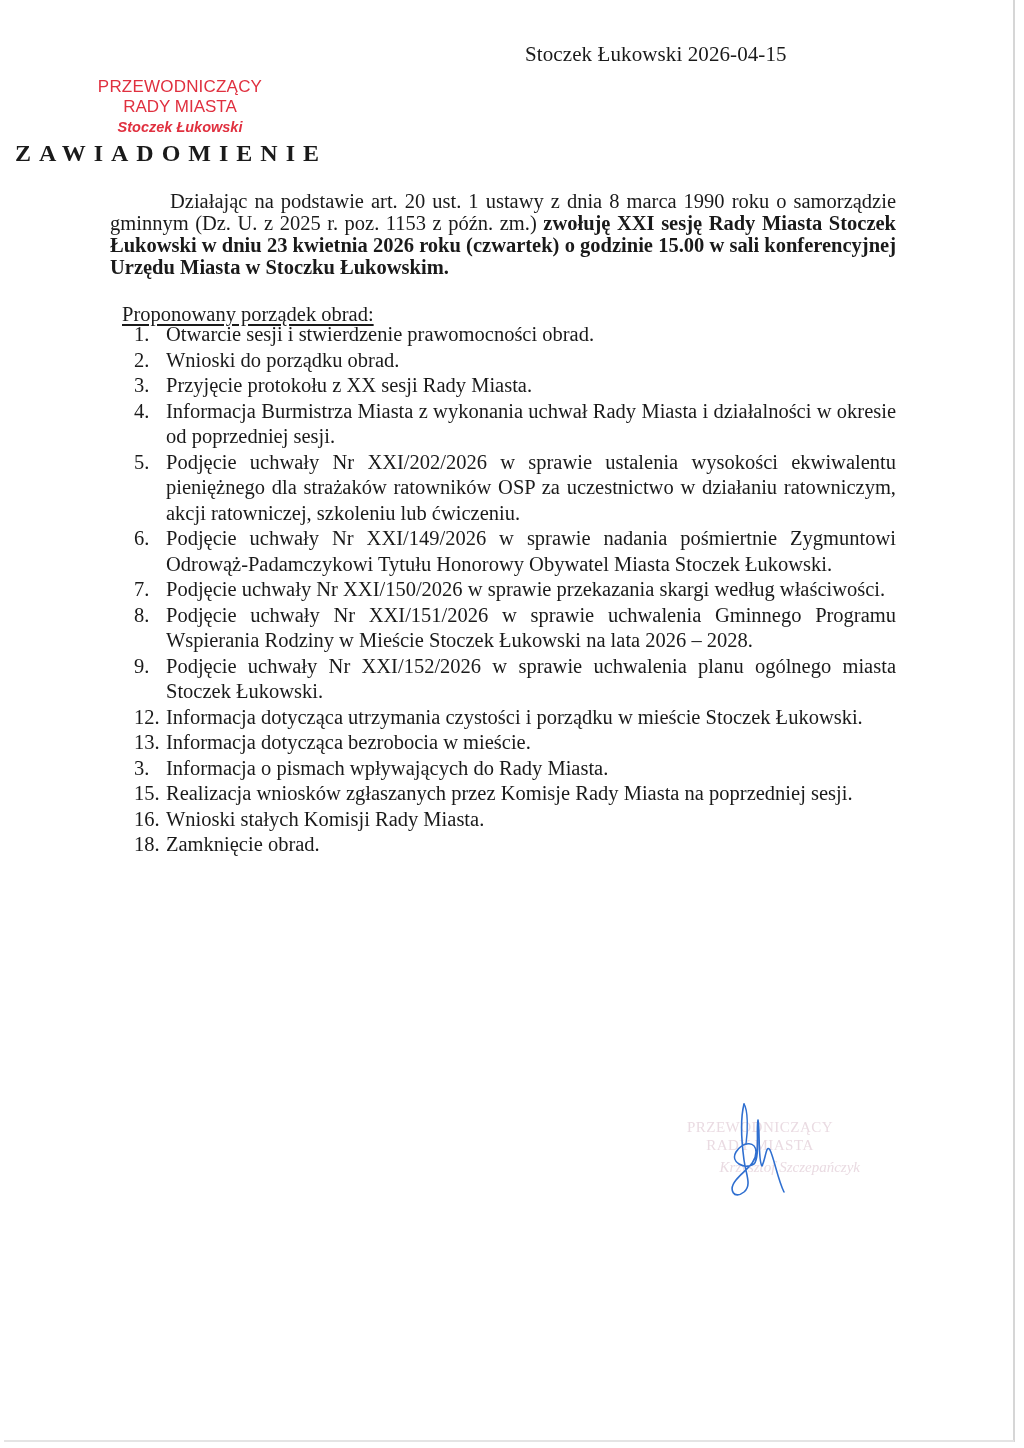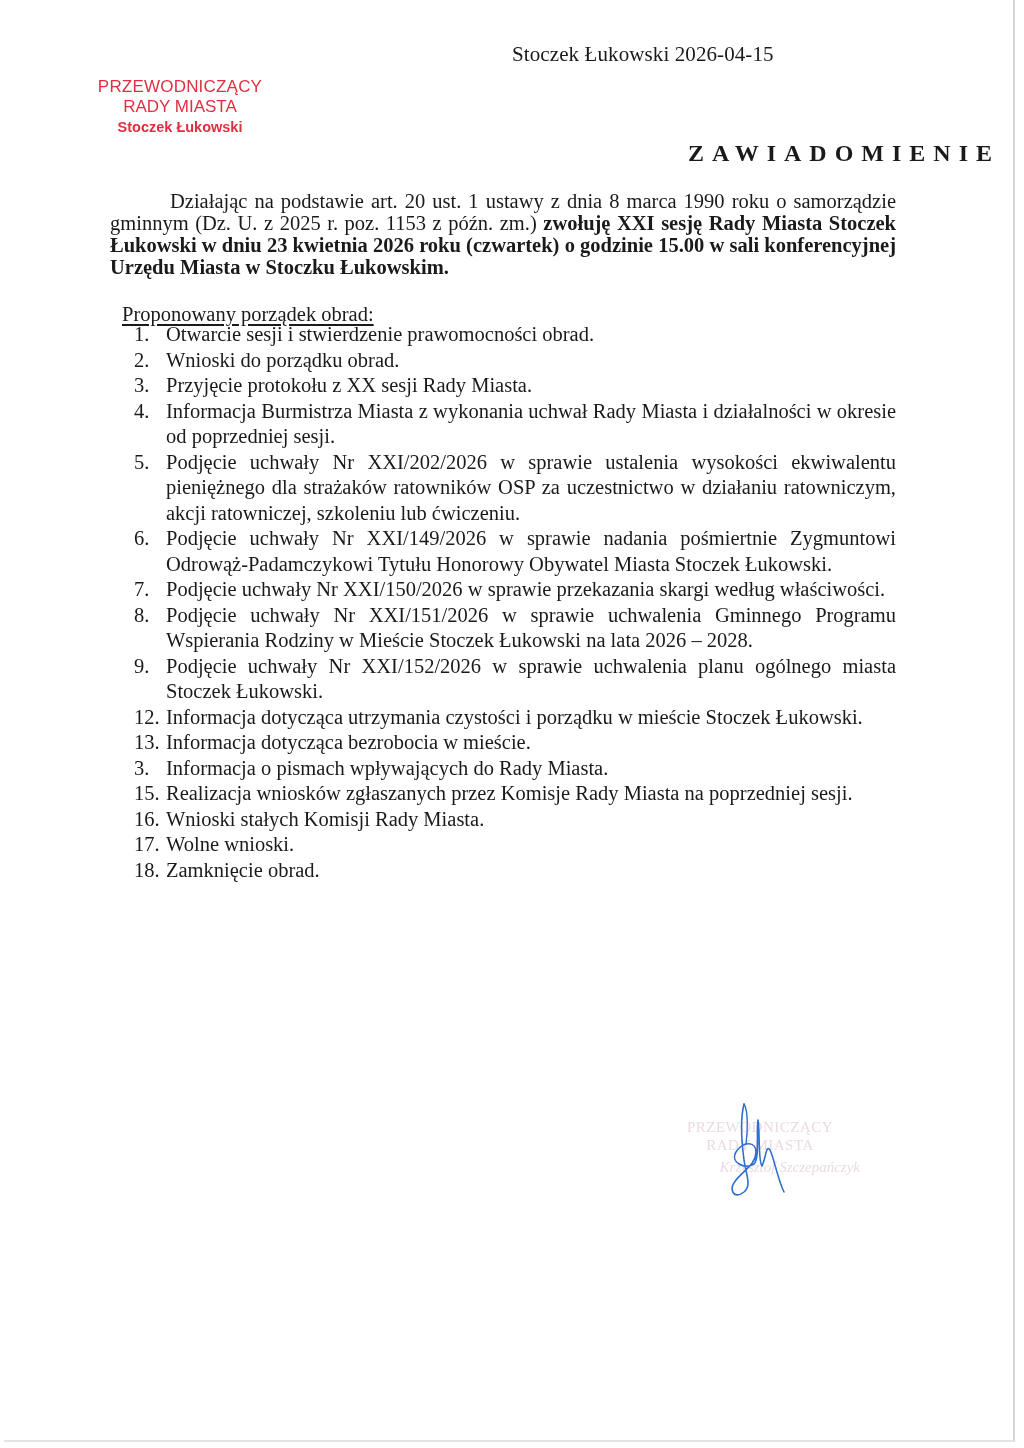--- a/index.html
+++ b/index.html
@@ -1,30 +1,30 @@
 <!DOCTYPE html>
 <html><head>
 <meta charset="utf-8">
 <style>
   html, body { margin: 0; padding: 0; background: #ffffff; }
   body { width: 1024px; height: 1448px; position: relative; overflow: hidden;
          font-family: "Liberation Serif", serif; color: #1a1a1a; }
   .page-edge-right { position: absolute; left: 1013px; top: 0; width: 2px; height: 1442px; background: #d6d6d6; }
   .page-edge-bottom { position: absolute; left: 4px; top: 1440px; width: 1010px; height: 2px; background: #e4e4e4; }
 
-  .date { position: absolute; left: 512px; top: 42px; font-size: 21px; letter-spacing: 0.1px; }
+  .date { position: absolute; left: 525px; top: 42px; font-size: 21px; letter-spacing: 0.1px; }
 
   .stamp-top { position: absolute; left: 80px; top: 77px; width: 200px; text-align: center;
                color: #e0303f; font-family: "Liberation Sans", sans-serif; line-height: 20px; }
   .stamp-top .l1 { font-size: 17px; letter-spacing: 0.2px; }
   .stamp-top .l2 { font-size: 17px; }
-  .stamp-top .l3 { font-size: 14.5px; font-weight: bold; }
+  .stamp-top .l3 { font-size: 14.5px; font-weight: bold; font-style: italic; }
 
-  .title { position: absolute; left: 0; width: 1000px; top: 140px; text-align: right;
-           font-size: 24px; font-weight: bold; letter-spacing: 8px; padding-left: 0; }
+  .title { position: absolute; left: 0; width: 1000px; top: 140px; text-align: left;
+           font-size: 24px; font-weight: bold; letter-spacing: 8px; padding-left: 15px; }
 
   .intro { position: absolute; left: 110px; top: 190px; width: 786px; font-size: 20.5px;
            line-height: 22px; text-align: justify; text-indent: 60px; }
   .intro b { font-weight: bold; }
 
   .agenda-head { position: absolute; left: 110px; top: 303px; font-size: 20.5px;
                  text-decoration: underline; text-underline-offset: 3px; margin-left: 12px; }
 
   .agenda { position: absolute; left: 134px; top: 322px; width: 762px; margin: 0; padding: 0; list-style: none;
             font-size: 20.5px; line-height: 25.5px; }
@@ -110,24 +110,20 @@
     </li>
     <li>
       <span class="num">15.</span>
       <span class="txt">Realizacja wniosków zgłaszanych przez Komisje Rady Miasta na poprzedniej sesji.</span>
     </li>
     <li>
       <span class="num">16.</span>
       <span class="txt">Wnioski stałych Komisji Rady Miasta.</span>
     </li>
     <li>
-      <span class="num">17.</span>
-      <span class="txt">Wolne wnioski.</span>
-    </li>
-    <li>
       <span class="num">18.</span>
       <span class="txt">Zamknięcie obrad.</span>
     </li>
   </ol>
 
 <div class="sig-stamp">
   <div class="s1">PRZEWODNICZĄCY</div>
   <div class="s2">RADY MIASTA</div>
   <div class="s3">Krzysztof Szczepańczyk</div>
 </div>

